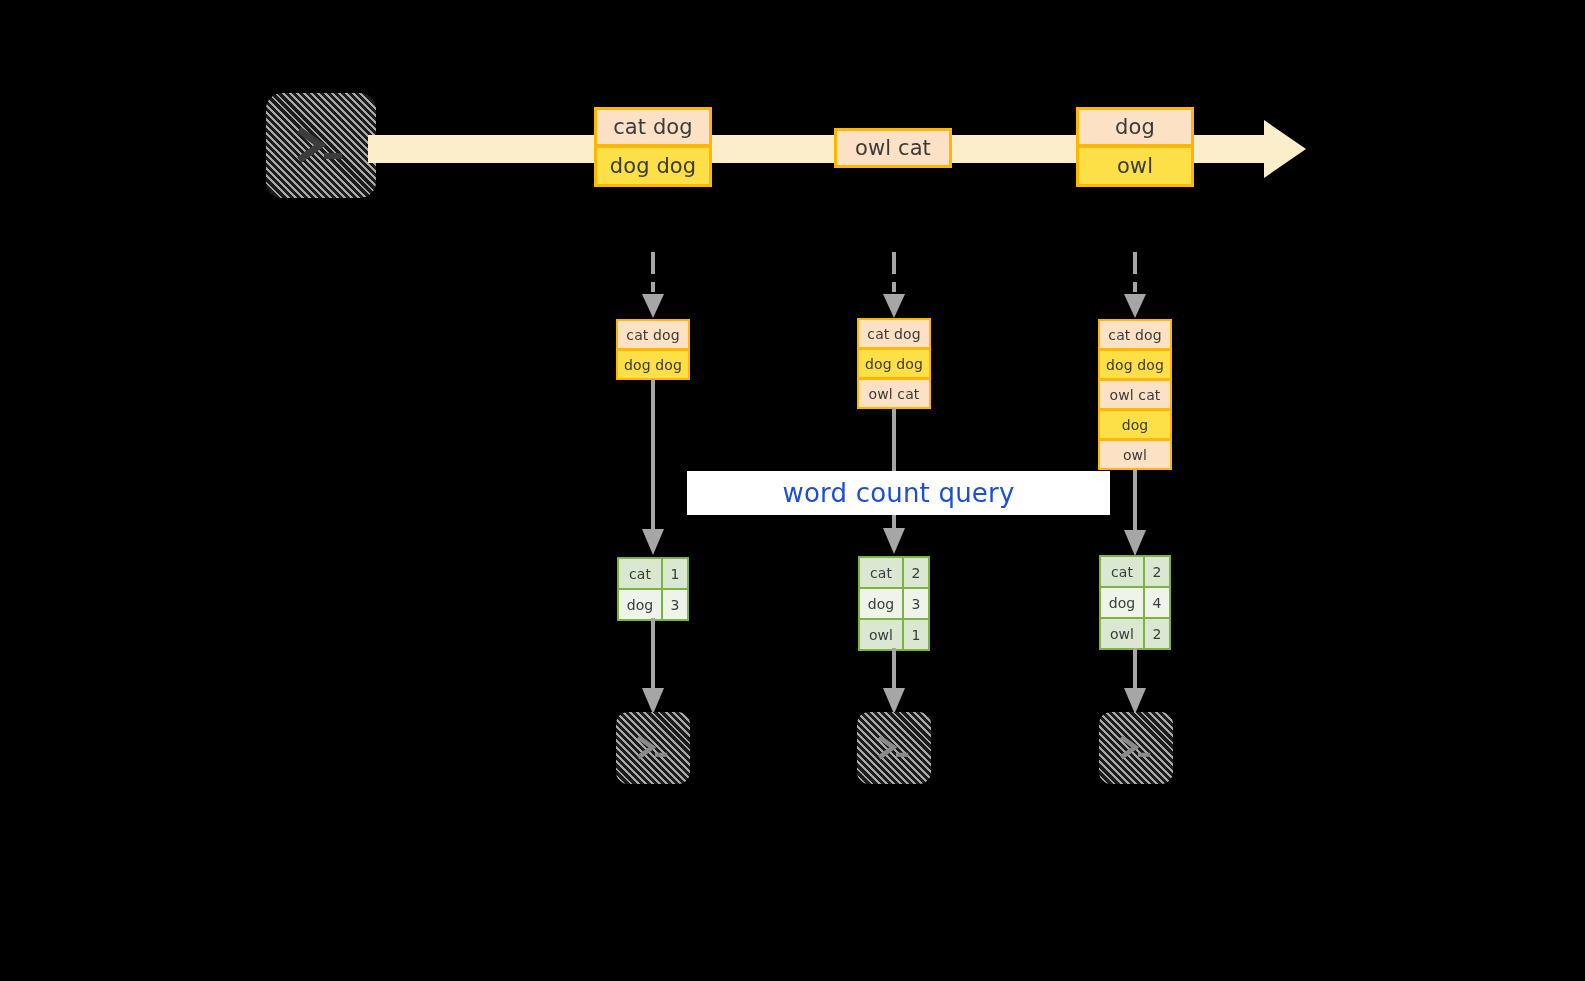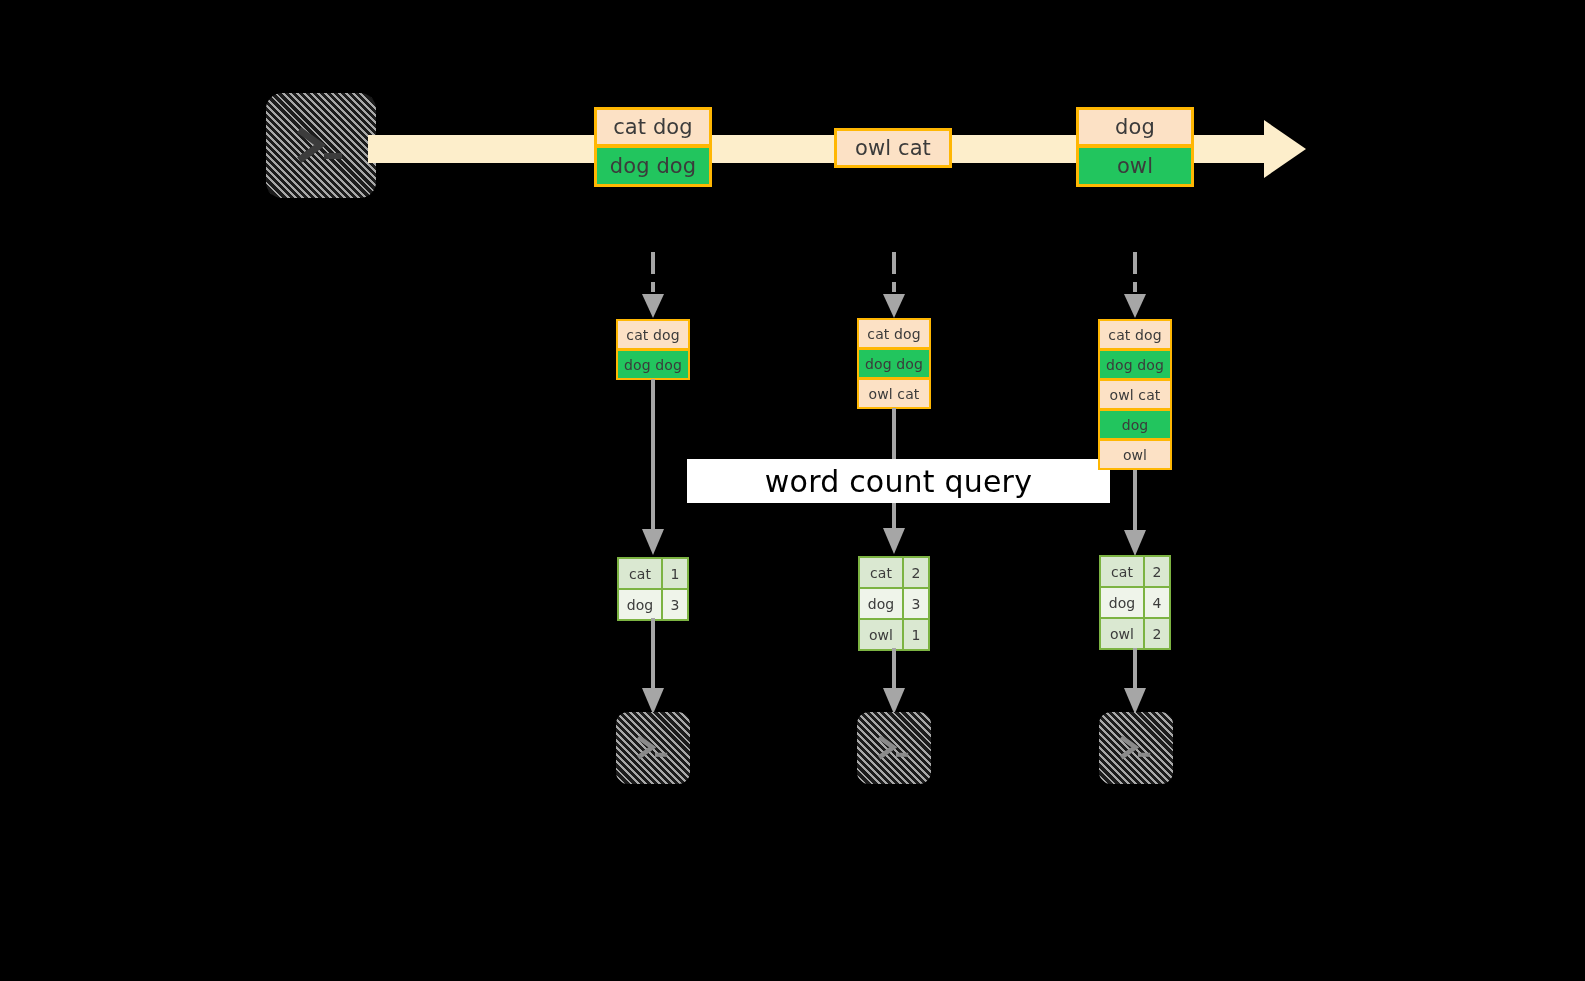--- a/index.html
+++ b/index.html
@@ -59,21 +59,21 @@
     border: 3px solid #ffb703;
     color: #3b3b3b;
     text-align: center;
     white-space: nowrap;
     display: flex;
     align-items: center;
     justify-content: center;
     letter-spacing: 0.1px;
   }
   .msg.dark  { background: #fce1c5; }
-  .msg.light { background: #22c55e; }
+  .msg.light { background: #fde047; }
 
   
   .msg-group.top .msg {
     width: 118px;
     height: 40px;
     font-size: 21px;
   }
   .msg-group.top .msg + .msg { border-top-width: 1px; }
 
   
@@ -115,27 +115,28 @@
   .connector {
     position: absolute;
     pointer-events: none;
   }
   .connector svg { display: block; }
 
   
   .banner {
     position: absolute;
     background: #ffffff;
-    color: #000000;
+    color: #1d4ed8;
     display: flex;
     align-items: center;
     justify-content: center;
-    font-size: 30px;
+    font-size: 26px;
     letter-spacing: 0.2px;
     z-index: 1;
+    margin-top: 12px;
   }
 </style>
 </head>
 <body>
 
 <div id="stage">
 
   <div class="terminal" style="left:266px; top:93px; width:110px; height:105px;">
     <span class="glyph">
       <svg width="62" height="44" viewBox="0 0 62 44" aria-hidden="true">

